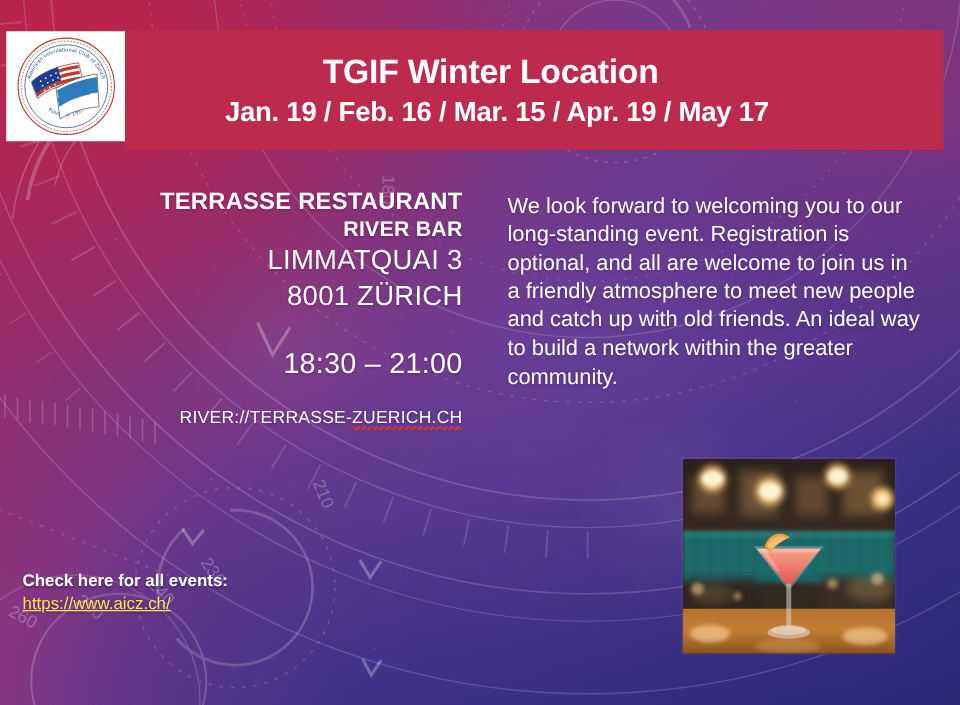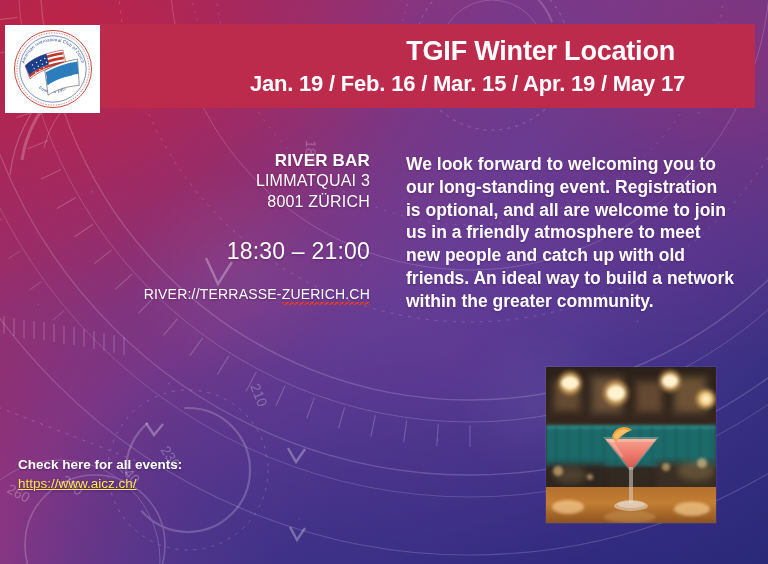--- a/index.html
+++ b/index.html
@@ -44,59 +44,58 @@
   }
   
   #logo-box{
     position:absolute;left:5px;top:25px;width:95px;height:88px;
     background:#fff;display:flex;align-items:center;justify-content:center;
     z-index:6;
   }
   #logo-box svg{display:block;}
   
   #banner{
-    position:absolute;left:100px;top:24px;width:655px;height:84px;
+    position:absolute;left:100px;top:24px;width:655px;height:96px;
     background:#bc2a4c;z-index:5;
     display:flex;flex-direction:column;justify-content:center;
-    padding-left:10px;box-sizing:border-box;align-items:flex-end;
+    padding-left:10px;box-sizing:border-box;
   }
   #banner-title{
     color:#fff;font-weight:bold;font-size:27px;line-height:1.12;
     text-align:center;letter-spacing:-.2px;padding-right:80px;
   }
   #banner-dates{
     color:#fff;font-weight:bold;font-size:22px;line-height:1.15;
     text-align:center;letter-spacing:-.2px;padding-right:70px;margin-top:5px;
   }
   
   #venue{
     position:absolute;left:120px;top:150px;width:250px;
     text-align:right;color:#fff;z-index:4;
     text-shadow:0 1px 2px rgba(50,10,50,.35);
   }
   #venue .l1{font-size:19px;font-weight:bold;line-height:1.22;letter-spacing:.2px;}
   #venue .l2{font-size:17px;font-weight:bold;line-height:1.25;letter-spacing:.2px;}
-  #venue .l3{font-size:16px;font-weight:normal;line-height:1.3;letter-spacing:.2px;}
+  #venue .l3{font-size:22px;font-weight:normal;line-height:1.3;letter-spacing:.2px;}
   #venue .time{font-size:23px;font-weight:normal;line-height:1.3;margin-top:24px;letter-spacing:.2px;}
   #venue .url{
     font-size:14px;font-weight:normal;line-height:1.3;margin-top:18px;letter-spacing:.2px;
     display:inline-block;
   }
   .spell{
     background-image:repeating-linear-gradient(135deg,
       #e03a2a 0 1.4px, rgba(0,0,0,0) 1.4px 2.8px);
     background-repeat:repeat-x;background-size:5px 2.6px;
     background-position:0 100%;padding-bottom:3px;
   }
   
   #para{
     position:absolute;left:406px;top:153px;width:330px;
     color:#fff;font-size:17.5px;line-height:1.30;z-index:4;
     text-shadow:0 1px 2px rgba(50,10,50,.30);
-    font-weight:bold;
   }
   
   #photo{
     position:absolute;left:546px;top:367px;width:170px;height:156px;
     z-index:4;overflow:hidden;box-shadow:0 0 0 1px rgba(255,255,255,.06);
   }
   #photo svg{display:block;}
   
   #footer{position:absolute;left:18px;top:456px;z-index:4;}
   #footer .lbl{
@@ -294,20 +293,21 @@
       </g>
     </svg>
   </div>
 
   <div id="banner">
     <div id="banner-title">TGIF Winter Location</div>
     <div id="banner-dates">Jan. 19 / Feb. 16 / Mar. 15 / Apr. 19 / May 17</div>
   </div>
 
   <div id="venue">
+    <div class="l1">TERRASSE RESTAURANT</div>
     <div class="l2">RIVER BAR</div>
     <div class="l3">LIMMATQUAI 3</div>
     <div class="l3">8001 ZÜRICH</div>
     <div class="time">18:30 – 21:00</div>
     <div class="url"><span>RIVER://TERRASSE-</span><span class="spell">ZUERICH.CH</span></div>
   </div>
 
   <div id="para">We look forward to welcoming you to our long-standing event. Registration is optional, and all are welcome to join us in a friendly atmosphere to meet new people and catch up with old friends. An ideal way to build a network within the greater community.</div>
 
   <div id="photo">

